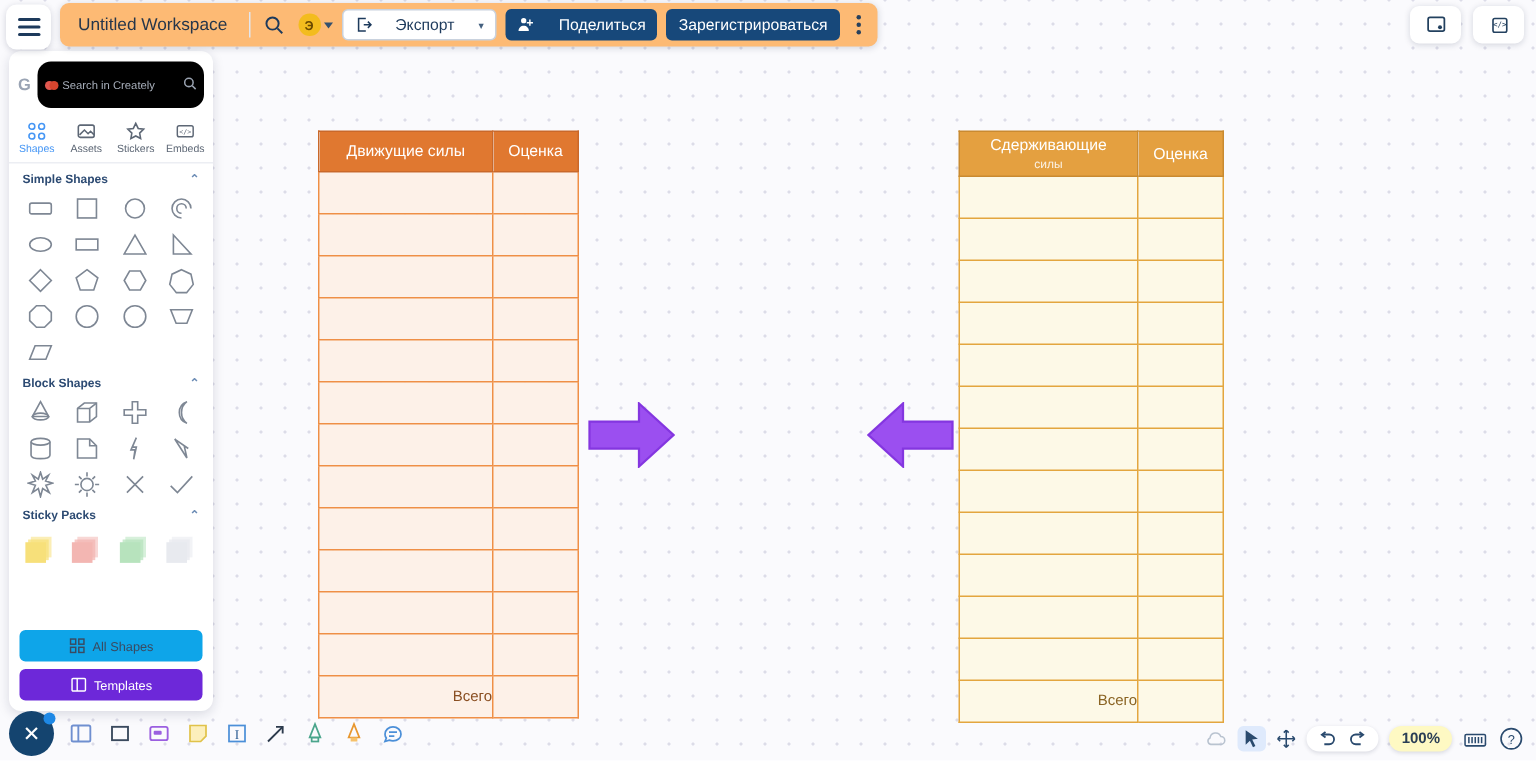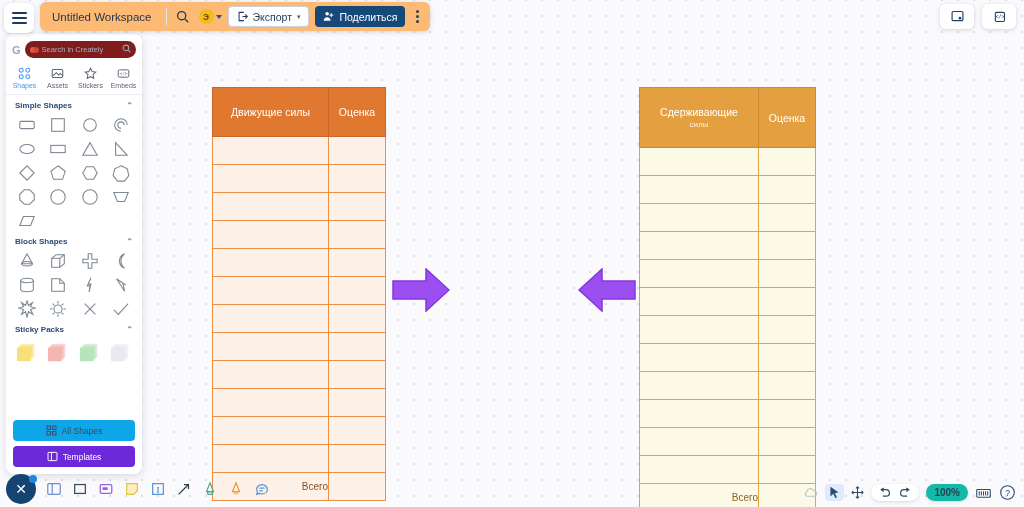--- a/index.html
+++ b/index.html
@@ -61,21 +61,21 @@
   .avatar {
     width: 15px; height: 15px; border-radius: 50%;
     background: #f3bc1e; color: #6a4a00;
     font-size: 8.5px; font-weight: bold;
     display: flex; align-items: center; justify-content: center;
     cursor: pointer;
   }
   .caret { width: 0; height: 0; border-left: 3px solid transparent; border-right: 3px solid transparent; border-top: 4px solid #33506e; margin-left: 2px; cursor: pointer;}
   .btn {
     height: 21px; border-radius: 4px; font-size: 10.5px;
-    display: flex; align-items: center; gap: 5px; padding: 0 8px;
+    display: flex; align-items: center; gap: 16px; padding: 0 8px;
     cursor: pointer; white-space: nowrap;
   }
   .btn-outline { border: 1px solid #c9d2de; color: #1d3a5c; background: #fff; }
   .btn-primary { background: #17487a; color: #fff; border: none; }
   .kebab { display: flex; flex-direction: column; gap: 2px; cursor: pointer; padding: 0 5px;}
   .kebab i { width: 3px; height: 3px; border-radius: 50%; background: #27405c; display:block;}
 
   #topright { position: absolute; top: 4px; right: 8px; display: flex; gap: 8px; z-index: 40;}
   .tr-btn {
     width: 34px; height: 25px; background: #fff; border-radius: 6px;
@@ -90,21 +90,21 @@
     width: 136px; height: 440px;
     background: #ffffff; border-radius: 8px;
     box-shadow: 0 2px 8px rgba(20,30,60,.15);
     z-index: 30;
     display: flex; flex-direction: column;
     overflow: hidden;
   }
   .search-row { display: flex; align-items: center; gap: 4px; padding: 7px 6px 4px 6px; }
   .g-logo { font-size: 11px; color: #9aa4b4; font-weight: bold; }
   .search-box {
-    flex: 1; height: 17px; background: #7f1d1d; border-radius: 9px;
+    flex: 1; height: 31px; background: #000000; border-radius: 9px;
     display: flex; align-items: center; padding: 0 5px; gap: 3px;
     cursor: text;
   }
   .cr-dots { display:flex; align-items:center;}
   .cr-dots span { width: 6px; height: 6px; border-radius: 50%; display: block; }
   .cr-dots span:first-child { background: #e0574f; }
   .cr-dots span:last-child { background: #d8452e; margin-left: -3px; }
   .search-ph { font-size: 7.5px; color: #a9b0bc; white-space: nowrap; }
   .search-mag { margin-left: auto; color: #9aa3b1; font-size: 9px; }
 
@@ -164,32 +164,32 @@
   .bt-item { width: 25px; height: 25px; display:flex;align-items:center;justify-content:center;cursor:pointer; }
 
   #bottomright {
     position: absolute; right: 8px; bottom: 6px;
     display: flex; align-items: center; gap: 7px; z-index: 35;
     color: #31475f;
   }
   .br-item { display:flex; align-items:center; justify-content:center; cursor:pointer; }
   .br-sel { background: #dfeafc; border-radius: 4px; padding: 2px 3px; }
   .zoom-pill {
-    font-size: 10px; font-weight: bold; color: #2a3e55; background: #14b8a6;
+    font-size: 10px; font-weight: bold; color: #2a3e55; background: #fef9c3;
     border-radius: 10px; padding: 3px 8px; box-shadow: 0 1px 3px rgba(20,30,60,.15);
     cursor: pointer;
   }
   .grp-pill { background:#fff; border-radius: 12px; padding: 3px 7px; display:flex; gap:8px; box-shadow: 0 1px 3px rgba(20,30,60,.15); }
 
   
   .dtable { position: absolute; border-collapse: collapse; }
   .dtable table { border-collapse: collapse; width: 100%; table-layout: fixed; }
   .dtable th {
     font-size: 10.5px; font-weight: normal; color: #ffffff;
-    height: 27px; text-align: center; padding: 18px 2px;
+    height: 27px; text-align: center; padding: 3px 2px;
     overflow: hidden;
   }
   .dtable td {
     height: 28px; font-size: 10px; text-align: right;
   }
 
   
   #tbl-left { left: 212px; top: 87px; width: 174px; }
   #tbl-left th { background: #e07830; border: 1px solid #c9682a; }
   #tbl-left td { background: #fdf1e8; border: 1px solid #ef8f46; color: #8a4f22; }
@@ -389,20 +389,23 @@
         <span>Экспорт</span>
         <span style="font-size:7px;color:#44607f">▾</span>
       </div>
       <div class="btn btn-primary">
         <svg width="11" height="11" viewBox="0 0 16 16" fill="#fff">
           <circle cx="6" cy="4" r="2.6"></circle>
             <path d="M1 14c0-3 2.3-5 5-5s5 2 5 5z"></path>
             <path d="M12 3v6M9 6h6" stroke="#fff" stroke-width="1.4"></path>
         </svg>
         <span>Поделиться</span>
+      </div>
+      <div class="btn btn-primary">
+        <span>Зарегистрироваться</span>
       </div>
       <div class="kebab">
           <i></i>
           <i></i>
           <i></i>
         </div>
     </div>
   </div>
 
   <div id="topright">

